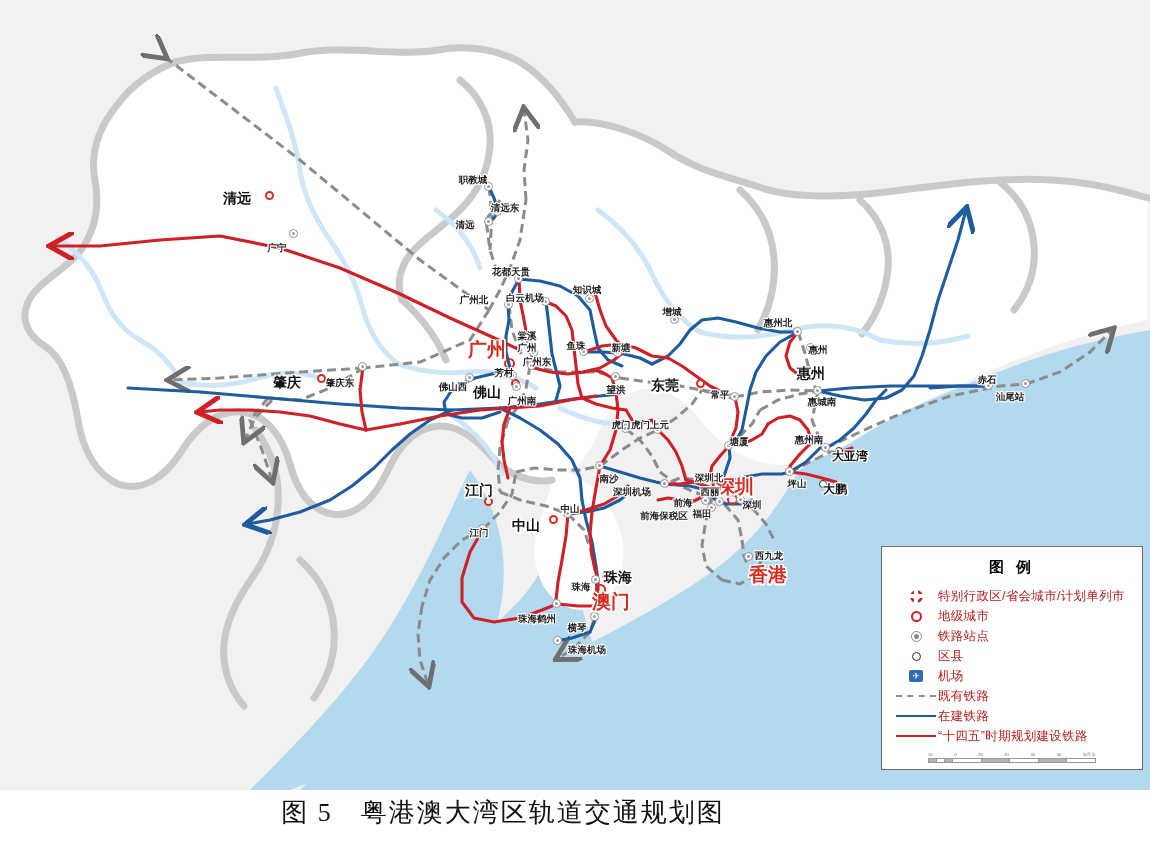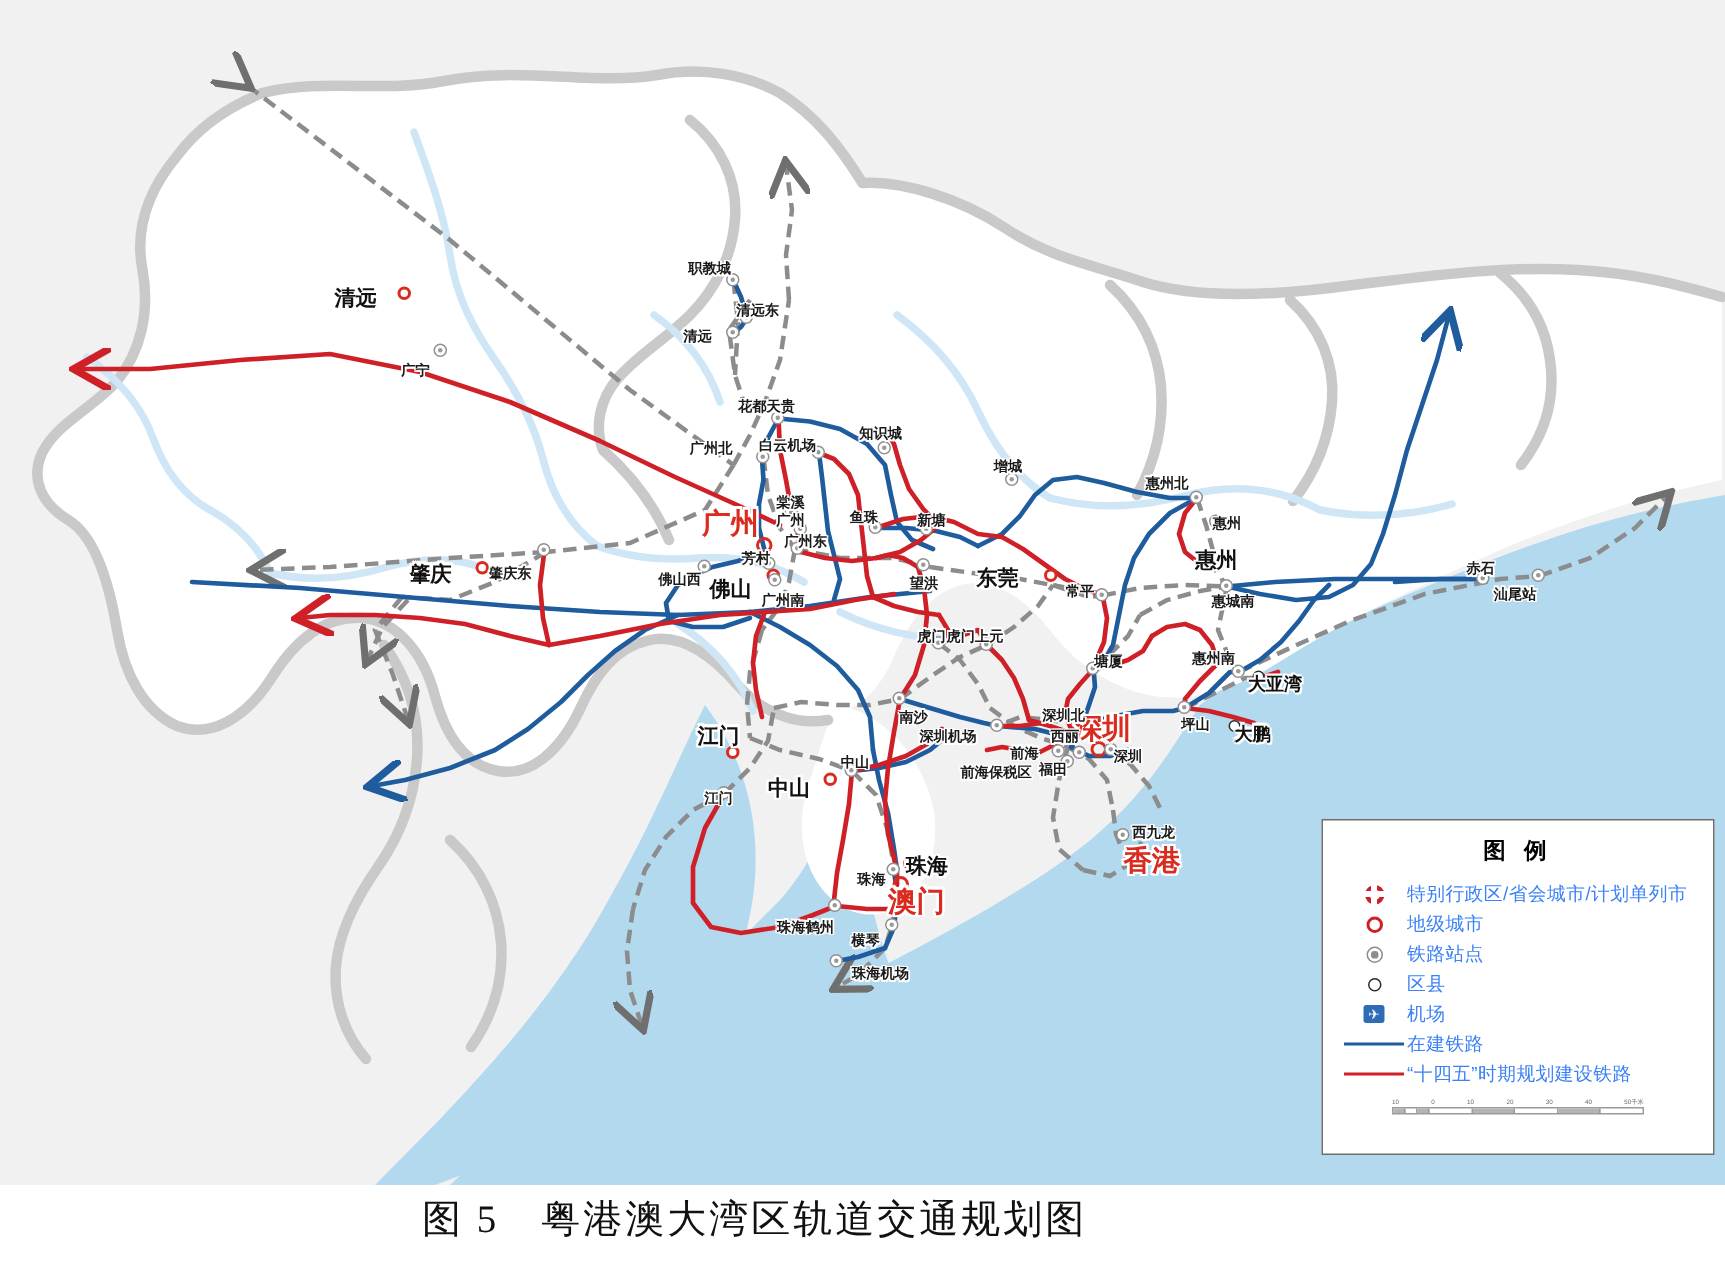--- a/index.html
+++ b/index.html
@@ -18,21 +18,21 @@
   }
   #legend-title{
     text-align:center;font-size:15px;font-weight:bold;color:#000000;
     letter-spacing:4px;margin-top:11px;margin-bottom:9px;
     font-family:"Liberation Sans","DejaVu Sans",sans-serif;
   }
   .legend-row{
     display:flex;align-items:center;height:20px;padding-left:12px;
   }
   .legend-sym{width:44px;display:flex;align-items:center;justify-content:center;flex:0 0 44px;}
-  .legend-text{font-size:12.5px;color:#3b82f6;white-space:nowrap;letter-spacing:.3px;}
+  .legend-text{font-size:12.5px;color:#b91c1c;white-space:nowrap;letter-spacing:.3px;}
 
   
   .sym-capital{position:relative;width:13px;height:13px;}
   .sym-capital::before{
     content:"";position:absolute;left:0;top:0;width:13px;height:13px;
     border-radius:50%;border:3px solid #cf2027;box-sizing:border-box;
   }
   .sym-capital::after{
     content:"";position:absolute;left:4.5px;top:-1px;width:4px;height:15px;
     background:#fff;transform:rotate(0deg);
@@ -469,20 +469,26 @@
       <span class="legend-text">区县</span>
     </div>
     <div class="legend-row">
       <span class="legend-sym">
           <span class="sym-airport">✈</span>
         </span>
       <span class="legend-text">机场</span>
     </div>
     <div class="legend-row">
       <span class="legend-sym">
+          <span class="sym-dashed"></span>
+        </span>
+      <span class="legend-text">既有铁路</span>
+    </div>
+    <div class="legend-row">
+      <span class="legend-sym">
           <span class="sym-blue"></span>
         </span>
       <span class="legend-text">在建铁路</span>
     </div>
     <div class="legend-row">
       <span class="legend-sym">
           <span class="sym-red"></span>
         </span>
       <span class="legend-text">“十四五”时期规划建设铁路</span>
     </div>

